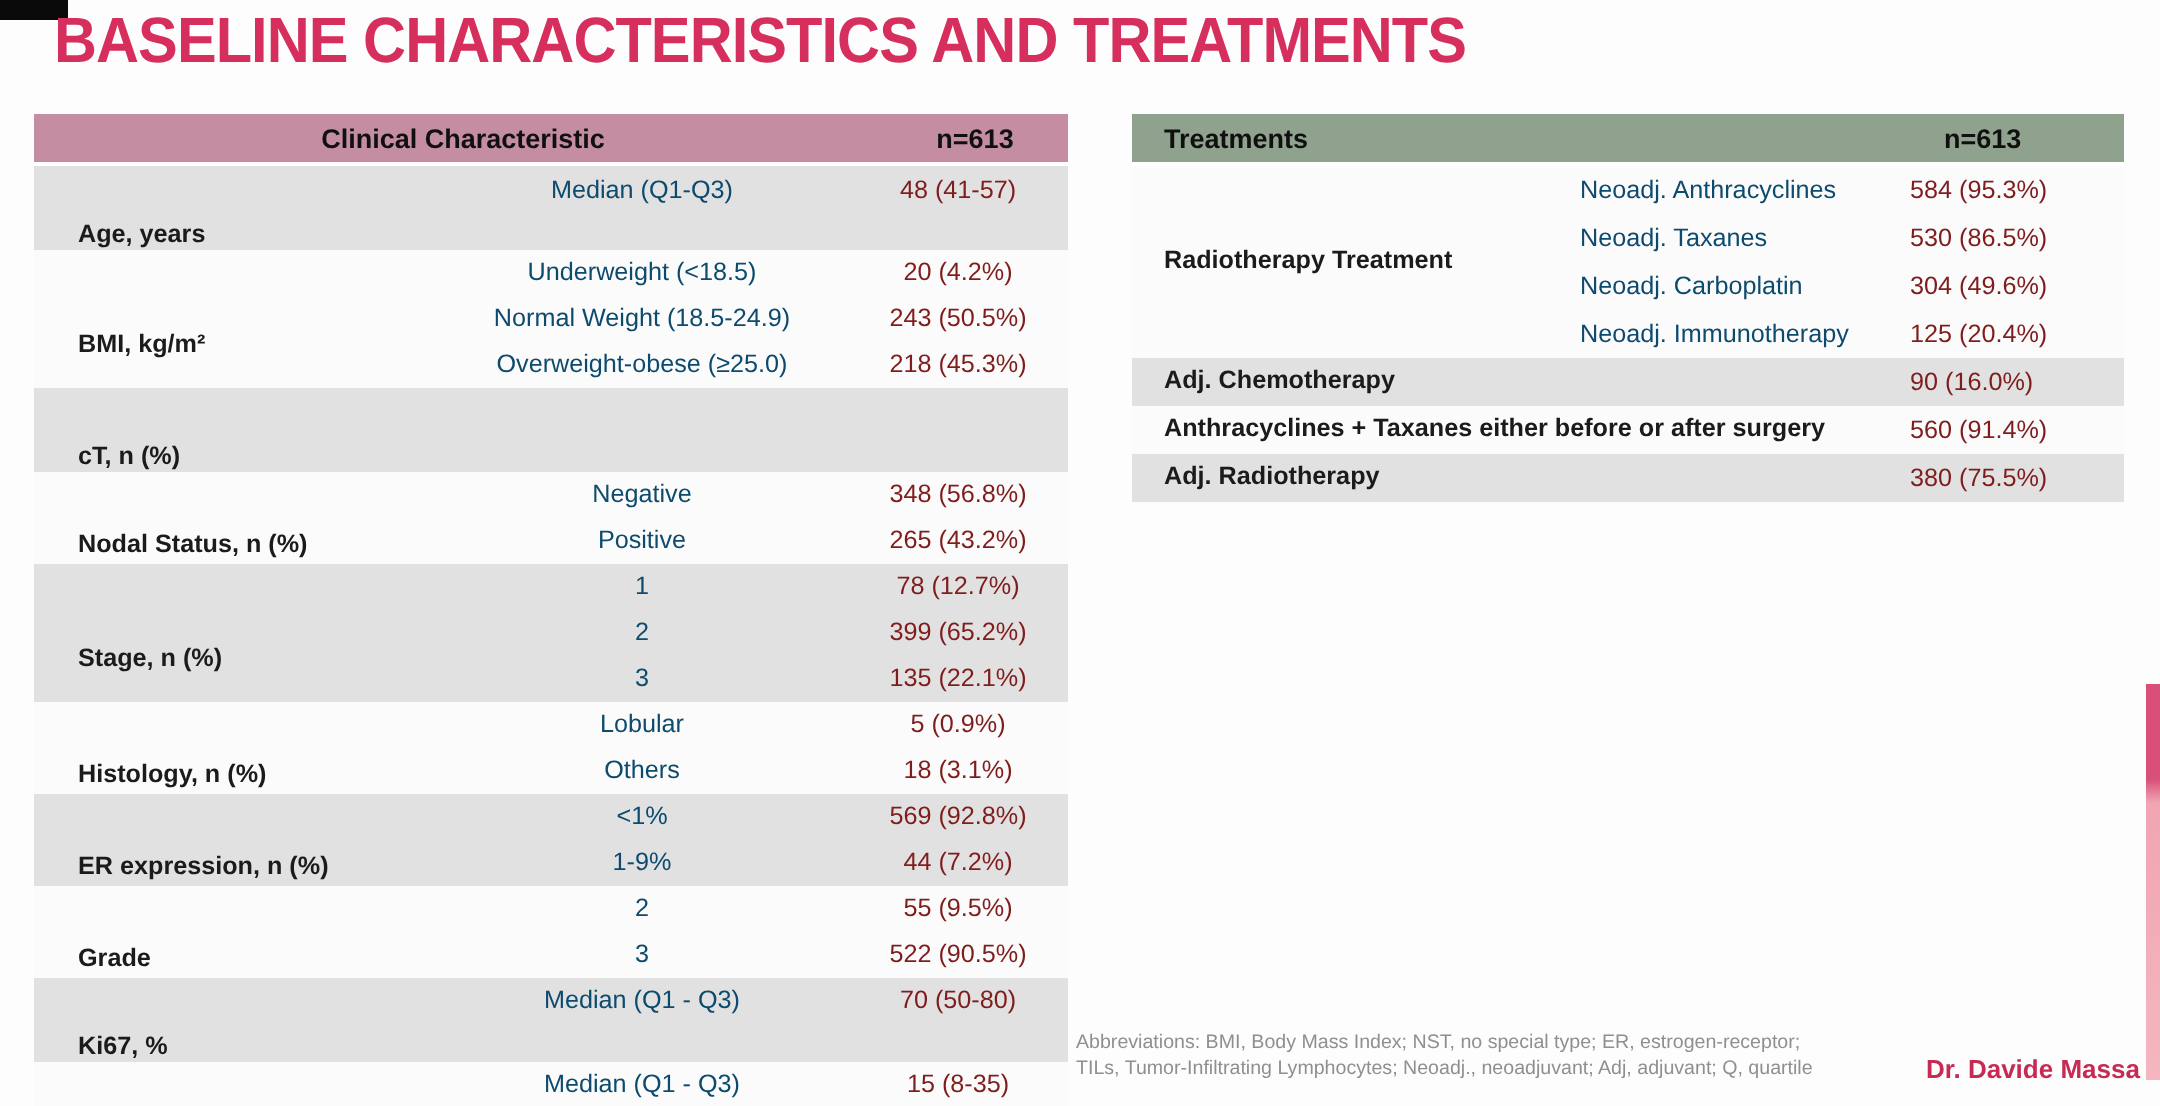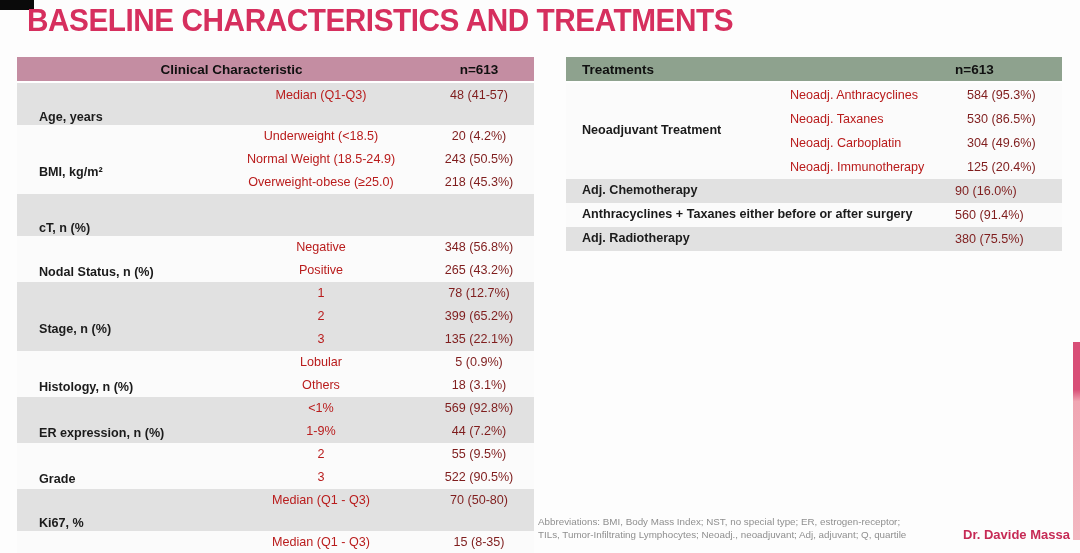--- a/index.html
+++ b/index.html
@@ -17,32 +17,32 @@
     transform:scaleX(0.93);transform-origin:left center;
   }
   .tbl{position:absolute;font-size:12.6px;color:#2a2a2a;}
   .tbl-left{left:17px;top:57px;width:517px;text-align:center;}
   .tbl-right{left:566px;top:57px;width:496px;}
   .thead{display:flex;align-items:center;height:26px;font-weight:bold;font-size:13.5px;color:#101010;border-bottom:2px solid #fff;box-sizing:border-box;}
   .tbl-left .thead{background:#c48da2;}
   .tbl-right .thead{background:#8ea28e;}
   .tbl-left .h-label{flex:0 0 407px;padding-left:22px;box-sizing:border-box;}
   .tbl-right .h-label{flex:0 0 389px;padding-left:16px;box-sizing:border-box;}
-  .h-count{flex:1;}
+  .h-count{flex:1;margin-left:17px;}
   .group{display:flex;background:#fbfbfb;}
   .group.shaded{background:#e1e1e1;}
   .glabel{display:flex;align-items:center;font-weight:bold;color:#1b1b1b;box-sizing:border-box;line-height:1.1;}
   .tbl-left .glabel{flex:0 0 201px;padding-left:22px;margin-top:28px;}
   .tbl-right .glabel{flex:0 0 224px;padding-left:16px;}
   .tbl-right .glabel.wide{flex:0 0 389px;}
   .grows{display:flex;flex-direction:column;flex:1;}
   .row{display:flex;align-items:center;}
   .tbl-left .row{height:23px;}
-  .tbl-right .row{height:24px;gap:12px;}
-  .sub{color:#b91c1c;}
+  .tbl-right .row{height:24px;}
+  .sub{color:#0c4a6e;}
   .tbl-left .sub{flex:0 0 206px;}
   .tbl-right .sub{flex:0 0 165px;}
   .val{flex:1;color:#7f1d1d;}
   .footnote{
     position:absolute;left:538px;top:516px;width:420px;
     font-size:9.8px;line-height:12.5px;color:#8f8f8f;
   }
   .credit{
     position:absolute;left:963px;top:527px;white-space:nowrap;
     font-size:13px;font-weight:bold;color:#c62a55;
@@ -184,21 +184,21 @@
     </div>
 </div>
 
 <div class="tbl tbl-right">
   <div class="thead">
     <div class="h-label">Treatments</div>
     <div class="h-count">n=613</div>
   </div>
   <div>
       <div class="group">
-        <div class="glabel">Neoadjuvant Treatment</div>
+        <div class="glabel">Radiotherapy Treatment</div>
         <div class="grows">
           <div class="row">
             <div class="sub">Neoadj. Anthracyclines</div>
             <div class="val">584 (95.3%)</div>
           </div>
           <div class="row">
             <div class="sub">Neoadj. Taxanes</div>
             <div class="val">530 (86.5%)</div>
           </div>
           <div class="row">

